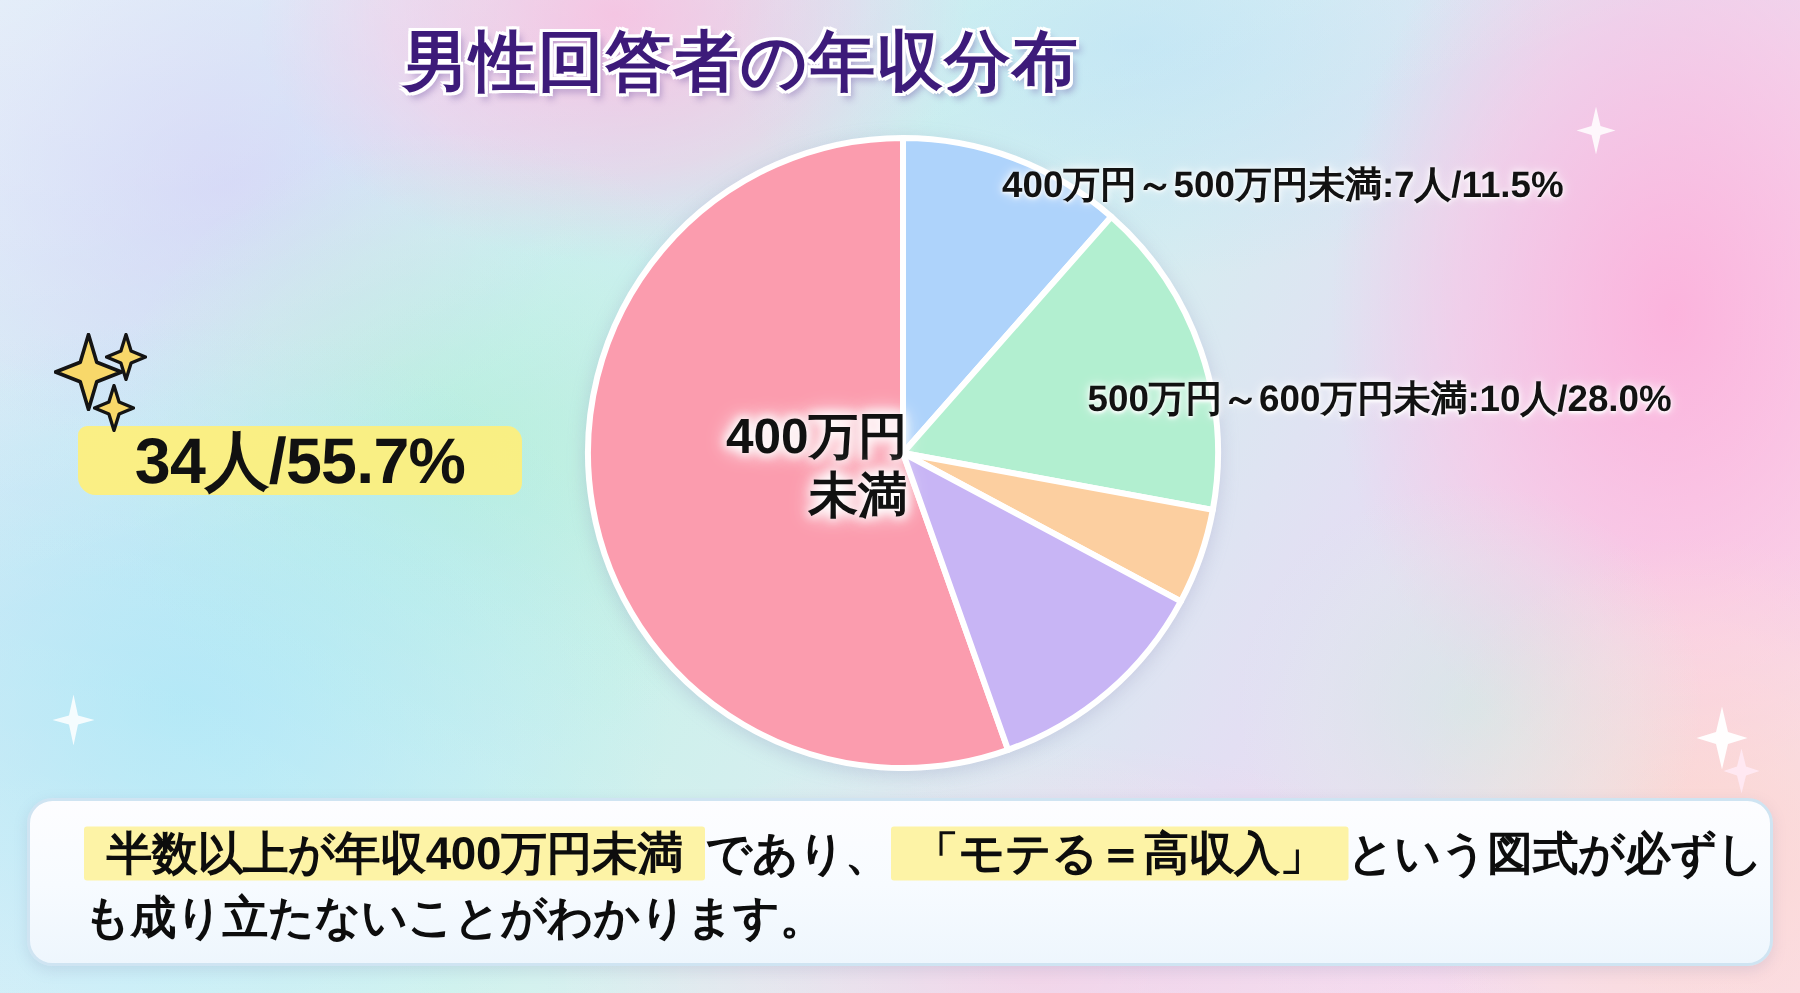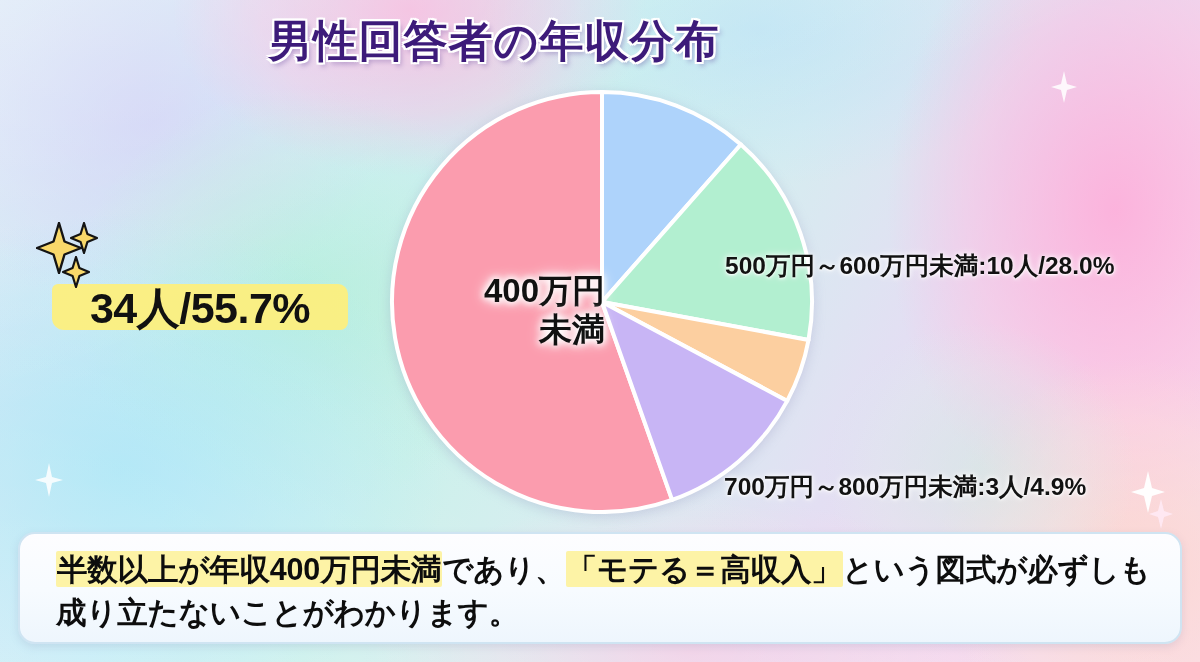--- a/index.html
+++ b/index.html
@@ -215,21 +215,21 @@
     width: 1120px;
     font-size: 30.5px;
     font-weight: 700;
     line-height: 43px;
     color: #0d0d0d;
     letter-spacing: -0.2px;
   }
   #caption-text .hl {
     background: #fdf3a6;
     border-radius: 2px;
-    padding: 1px 1px;
+    padding: 1px 15px;
     box-decoration-break: clone;
     margin-top: 27px;
     -webkit-box-decoration-break: clone;
   }
 </style>
 </head>
 <body>
 
 <div id="stage">
 
@@ -257,22 +257,22 @@
           <path d="M 214 214 L 399.25 312.91 A 210 210 0 0 1 284.10 411.95 Z" fill="#c8b5f5" class="slice"></path>
         </g>
     </svg>
   </div>
 
   <div id="slice-label-main">
     <div>400万円</div>
     <div>未満</div>
   </div>
 
+  <div class="callout" id="callout-400-500">400万円～500万円未満:7人/11.5%</div>
   <div class="callout" id="callout-500-600">500万円～600万円未満:10人/28.0%</div>
-  <div class="callout" id="callout-700-800">700万円～800万円未満:3人/4.9%</div>
 
   <div id="stat-block">
     <div id="stat-highlight"></div>
     <div id="stat-text">34人/55.7%</div>
   </div>
 
   <svg class="sparkle-y" style="left:36px; top:222px;" width="46" height="52" viewBox="0 0 46 52">
     <path d="M23 1 L28.5 19.5 L45 26 L28.5 32.5 L23 51 L17.5 32.5 L1 26 L17.5 19.5 Z" fill="#f8d86a" stroke="#141414" stroke-width="2.4" stroke-linejoin="round"></path>
   </svg>
   <svg class="sparkle-y" style="left:70px; top:222px;" width="28" height="32" viewBox="0 0 28 32">

